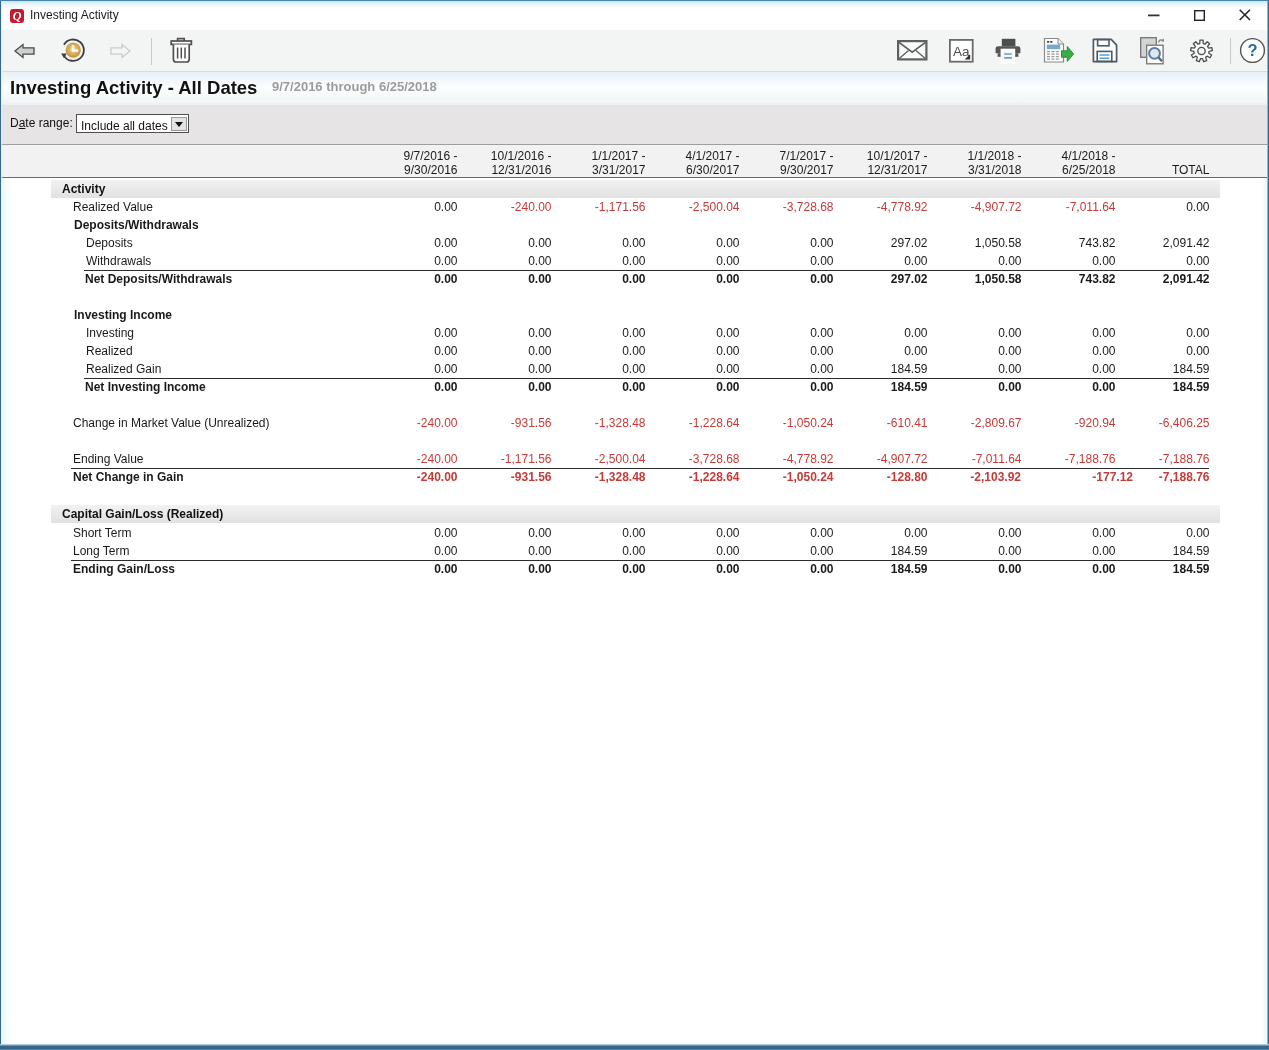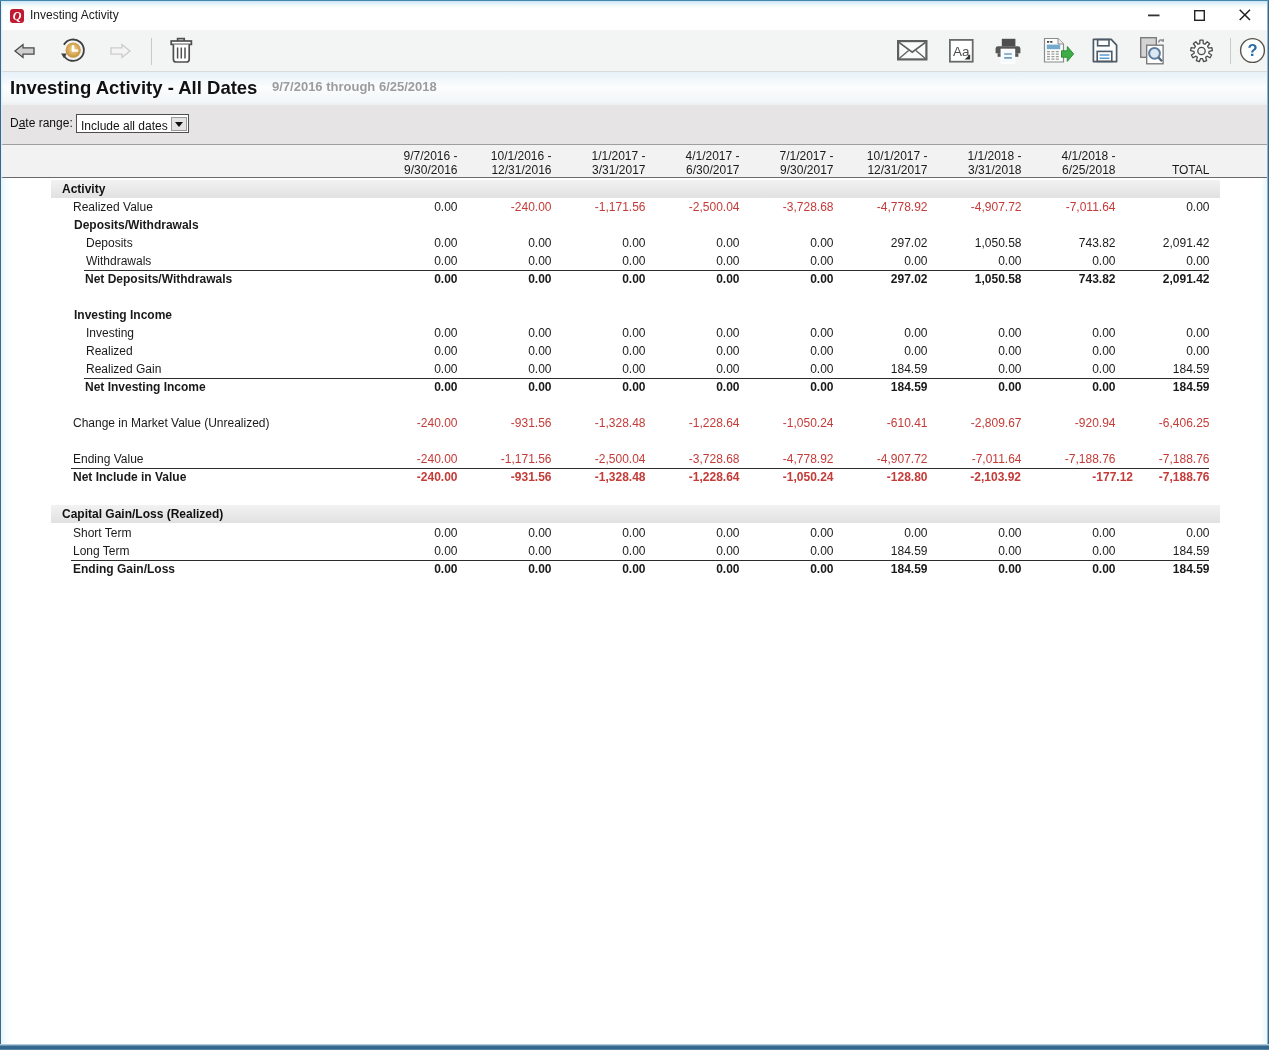--- a/index.html
+++ b/index.html
@@ -280,21 +280,21 @@
     <span class="v neg" style="right:623.5px">-2,500.04</span>
     <span class="v neg" style="right:529.5px">-3,728.68</span>
     <span class="v neg" style="right:435.5px">-4,778.92</span>
     <span class="v neg" style="right:341.5px">-4,907.72</span>
     <span class="v neg" style="right:247.5px">-7,011.64</span>
     <span class="v neg" style="right:153.5px">-7,188.76</span>
     <span class="v neg" style="right:59.5px">-7,188.76</span>
   </div>
 <div class="rrow b" style="top:468px">
     <i class="ol" style="left:71px;width:1138px"></i>
-    <span class="lbl" style="left:73px">Net Include in Value</span>
+    <span class="lbl" style="left:73px">Net Change in Gain</span>
     <span class="v neg" style="right:811.5px">-240.00</span>
     <span class="v neg" style="right:717.5px">-931.56</span>
     <span class="v neg" style="right:623.5px">-1,328.48</span>
     <span class="v neg" style="right:529.5px">-1,228.64</span>
     <span class="v neg" style="right:435.5px">-1,050.24</span>
     <span class="v neg" style="right:341.5px">-128.80</span>
     <span class="v neg" style="right:248px">-2,103.92</span>
     <span class="v neg" style="right:136px">-177.12</span>
     <span class="v neg" style="right:59.5px">-7,188.76</span>
   </div>

